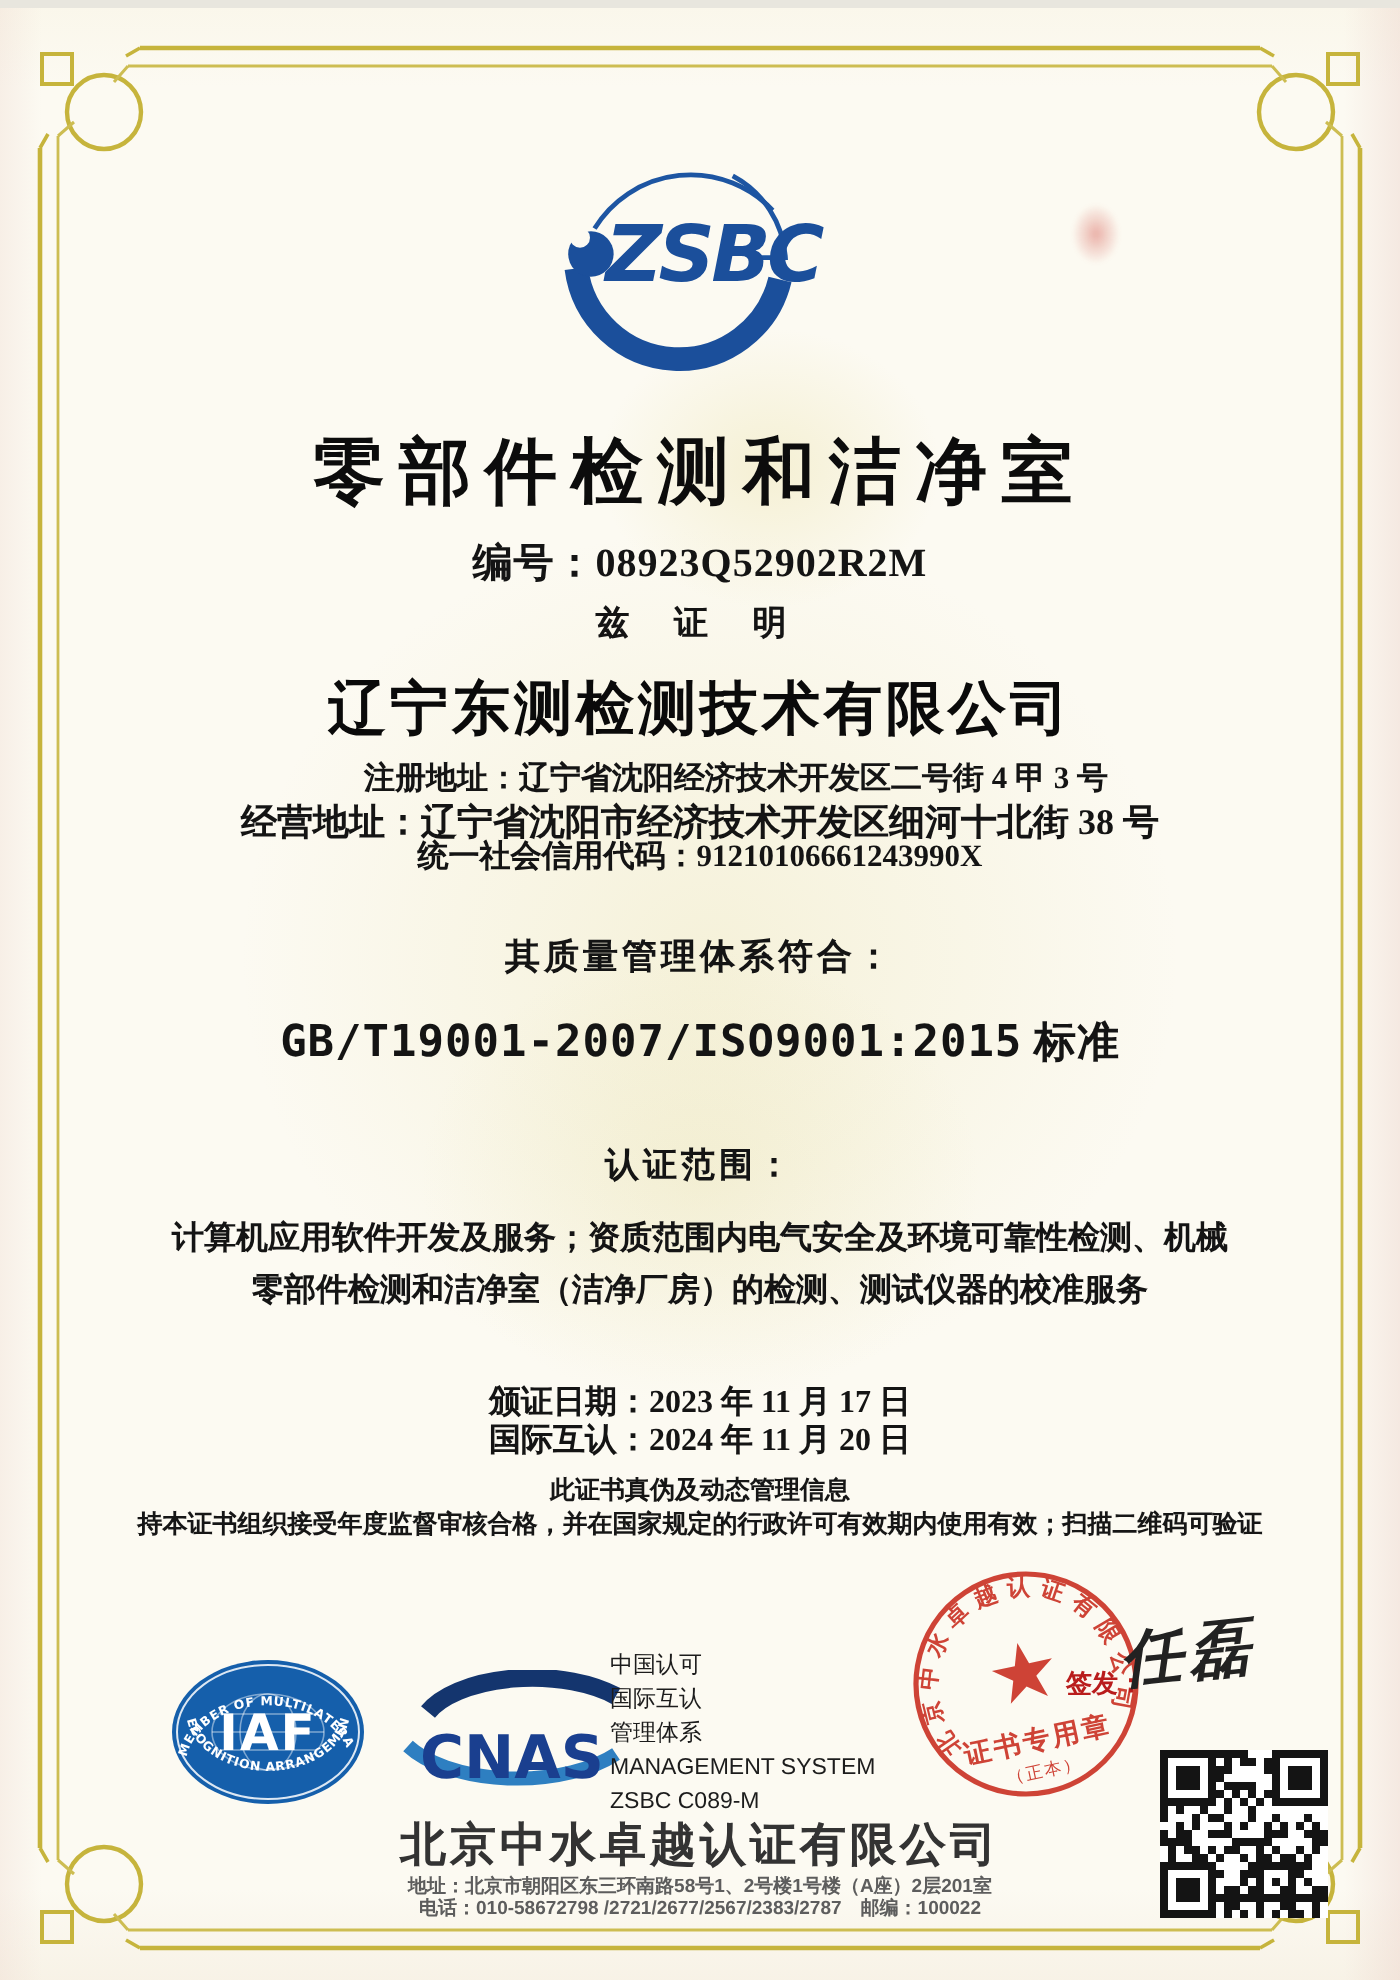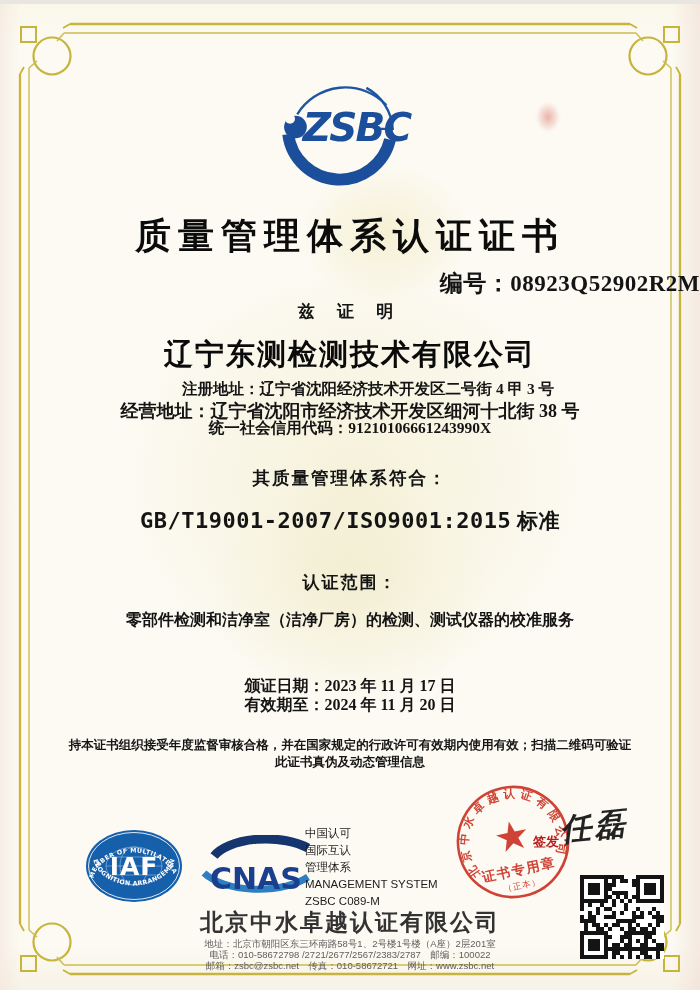--- a/index.html
+++ b/index.html
@@ -15,36 +15,36 @@
   }
   .blob{position:absolute;border-radius:50%;pointer-events:none;}
   .blob.b1{left:120px;top:260px;width:470px;height:430px;background:radial-gradient(closest-side,rgba(224,214,140,.24),rgba(224,214,140,0));}
   .blob.b2{left:300px;top:160px;width:170px;height:140px;background:radial-gradient(closest-side,rgba(228,216,140,.30),rgba(228,216,140,0));}
   .blob.b3{left:210px;top:470px;width:280px;height:230px;background:radial-gradient(closest-side,rgba(220,210,135,.20),rgba(220,210,135,0));}
   .smudge{position:absolute;left:536px;top:98px;width:24px;height:30px;pointer-events:none;
     background:radial-gradient(closest-side,rgba(205,60,50,.38),rgba(205,60,50,0));filter:blur(1px);}
   svg.frame{position:absolute;inset:0;}
   .abs{position:absolute;left:0;right:0;text-align:center;}
   .title{top:208px;font-family:"Liberation Sans","DejaVu Sans",sans-serif;font-weight:900;font-size:36px;letter-spacing:7px;color:#0c0c0c;}
-  .number{top:264px;font-size:23px;font-weight:bold;letter-spacing:.5px;text-align:right;}
+  .number{top:264px;font-size:20px;font-weight:bold;letter-spacing:.5px;}
   .hereby{top:296px;font-size:17px;font-weight:bold;letter-spacing:9px;}
   .company{top:331px;font-size:29px;font-weight:900;letter-spacing:2px;color:#0a0a0a;}
   .addr1{top:375px;font-size:15.5px;font-weight:bold;padding-left:36px;}
   .addr2{top:395px;font-size:18px;font-weight:bold;}
   .code{top:414px;font-size:15.5px;font-weight:bold;}
   .conform{top:462px;font-size:17.5px;font-weight:bold;letter-spacing:2px;}
   .standard{top:503px;font-size:22px;font-weight:bold;font-family:"DejaVu Sans Mono","Liberation Mono",monospace;letter-spacing:.5px;}
   .standard .cjk{font-family:"Liberation Serif","DejaVu Serif",serif;font-size:21px;}
   .scopeLabel{top:567px;font-size:17px;font-weight:bold;letter-spacing:2px;}
   .scope{top:603px;font-size:16px;font-weight:bold;line-height:26px;}
-  .dates{top:672px;}
+  .dates{top:688px;}
   .dates .inner{display:inline-block;text-align:left;font-size:16px;font-weight:bold;line-height:19px;}
   .notes{top:733px;font-size:12.5px;font-weight:bold;line-height:16.5px;color:#161616;}
   .issuer{top:903px;font-family:"Liberation Sans","DejaVu Sans",sans-serif;font-size:23px;font-weight:900;letter-spacing:2px;color:#333;}
-  .contact{top:934px;font-family:"Liberation Sans","DejaVu Sans",sans-serif;font-size:9.5px;line-height:11px;color:#5d5d5d;font-weight:normal;}
+  .contact{top:934px;font-family:"Liberation Sans","DejaVu Sans",sans-serif;font-size:9.5px;line-height:11px;color:#5d5d5d;font-weight:bold;}
   .accred{position:absolute;left:305px;top:821px;text-align:left;font-family:"Liberation Sans","DejaVu Sans",sans-serif;font-size:11.5px;font-weight:normal;line-height:17px;color:#1c1c1c;}
   .signLabel{position:absolute;left:533px;top:829px;font-size:13px;font-weight:bold;color:#b91c1c;z-index:6;}
   .signature{position:absolute;left:560px;top:802px;font-family:"DejaVu Serif","Liberation Serif",serif;font-style:italic;font-weight:bold;font-size:31px;color:#222;transform:rotate(-6deg);letter-spacing:3px;z-index:6;}
   .qr{position:absolute;left:580px;top:871px;width:84px;height:84px;background:#fff;z-index:5;}
   .sealwrap{position:absolute;left:438px;top:763px;width:150px;height:150px;z-index:4;mix-blend-mode:multiply;opacity:.95;}
   .logoZ{position:absolute;left:250px;top:74px;width:200px;height:118px;}
   .iaf{position:absolute;left:84px;top:824px;width:100px;height:76px;}
   .cnas{position:absolute;left:196px;top:831px;width:120px;height:68px;}
 </style>
 </head>
@@ -76,21 +76,21 @@
 
   <svg class="logoZ" viewBox="0 0 220 122" overflow="visible">
     <path d="M52 36 A62 62 0 0 1 150 26" stroke="#1d55a2" stroke-width="2.6" fill="none"></path>
     <path d="M128 7 A55 55 0 0 1 157 52 L143 52" stroke="#1d55a2" stroke-width="2.6" fill="none"></path>
     <path d="M42 58 A57 57 0 0 0 154 64" stroke="#1b4f9b" stroke-width="13" fill="none"></path>
     <circle cx="50" cy="50" r="12.5" fill="#1b4f9b"></circle>
     <circle cx="44" cy="41" r="5.5" fill="#fcfaf2"></circle>
     <text x="58" y="65" font-family="DejaVu Sans, Liberation Sans, sans-serif" font-style="italic" font-weight="bold" font-size="43" letter-spacing="-2" fill="#1b4f9b">ZSBC</text>
   </svg>
 
-  <div class="abs title">质量管理体系认证证书</div>
+  <div class="abs title">零部件检测和洁净室</div>
   <div class="abs number">
     <span>编号：</span><span>08923Q52902R2M</span>
   </div>
   <div class="abs hereby">兹 证 明</div>
 
   <div class="abs company">辽宁东测检测技术有限公司</div>
   <div class="abs addr1">
     <span>注册地址：</span><span>辽宁省沈阳经济技术开发区二号街 4 甲 3 号</span>
   </div>
   <div class="abs addr2">
@@ -100,33 +100,34 @@
     <span>统一社会信用代码：</span><span>91210106661243990X</span>
   </div>
 
   <div class="abs conform">其质量管理体系符合：</div>
   <div class="abs standard">
     <span>GB/T19001-2007/ISO9001:2015</span><span class="cjk"> 标准</span>
   </div>
 
   <div class="abs scopeLabel">认证范围：</div>
   <div class="abs scope">
+    <div>计算机应用软件开发及服务；资质范围内电气安全及环境可靠性检测、机械</div>
     <div>零部件检测和洁净室（洁净厂房）的检测、测试仪器的校准服务</div>
   </div>
 
   <div class="abs dates">
     <div class="inner">
       <div><span>颁证日期：</span><span>2023 年 11 月 17 日</span></div>
-      <div><span>有效期至：</span><span>2024 年 11 月 20 日</span></div>
+      <div><span>国际互认：</span><span>2024 年 11 月 20 日</span></div>
     </div>
   </div>
 
   <div class="abs notes">
+    <div>此证书真伪及动态管理信息</div>
     <div>持本证书组织接受年度监督审核合格，并在国家规定的行政许可有效期内使用有效；扫描二维码可验证</div>
-    <div>此证书真伪及动态管理信息</div>
   </div>
 
   <svg class="iaf" viewBox="-50 -38 100 76">
     <defs>
       <path id="iafTop" d="M -40 10 A 41 30 0 0 1 40 10"></path>
       <path id="iafBot" d="M -40 -4 A 41 30 0 0 0 40 -4"></path>
     </defs>
     <ellipse rx="48" ry="36" fill="#155fab"></ellipse>
     <ellipse rx="45.5" ry="33.5" fill="none" stroke="rgba(255,255,255,.85)" stroke-width="1"></ellipse>
     <g stroke="rgba(255,255,255,.45)" stroke-width=".8" fill="none">
@@ -416,15 +417,14 @@
         <rect x="64" y="80" width="4" height="4" fill="#141414"></rect>
         <rect x="68" y="80" width="4" height="4" fill="#141414"></rect>
         <rect x="76" y="80" width="4" height="4" fill="#141414"></rect>
       </svg>
   </div>
 
   <div class="abs issuer">北京中水卓越认证有限公司</div>
   <div class="abs contact">
     <div>地址：北京市朝阳区东三环南路58号1、2号楼1号楼（A座）2层201室</div>
     <div>电话：010-58672798 /2721/2677/2567/2383/2787　邮编：100022</div>
-    <div>邮箱：zsbc@zsbc.net　传真：010-58672721　网址：www.zsbc.net</div>
   </div>
 </div>
 
 </body></html>

